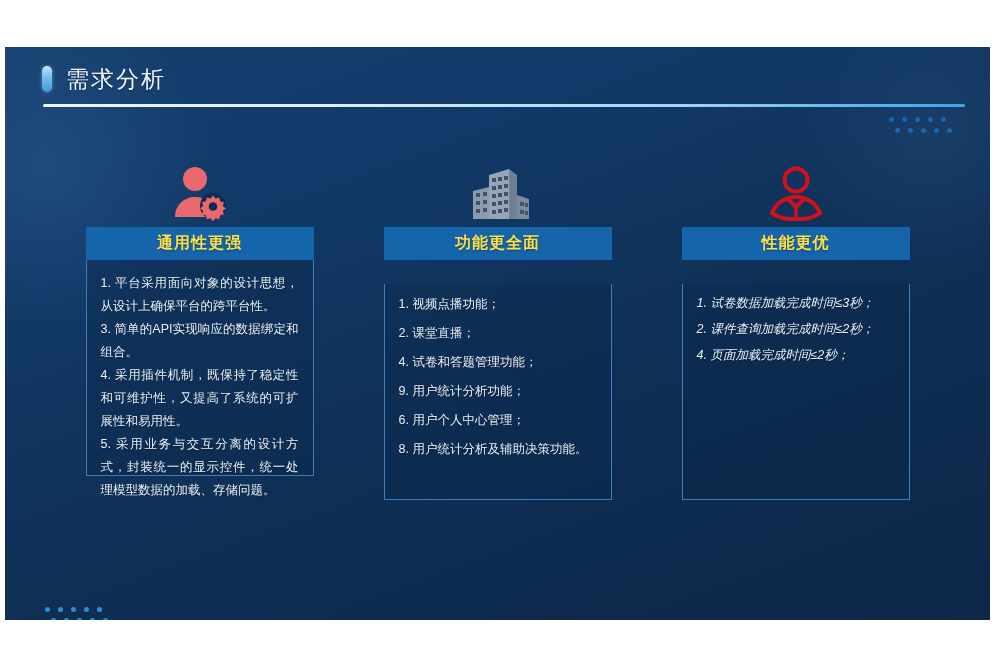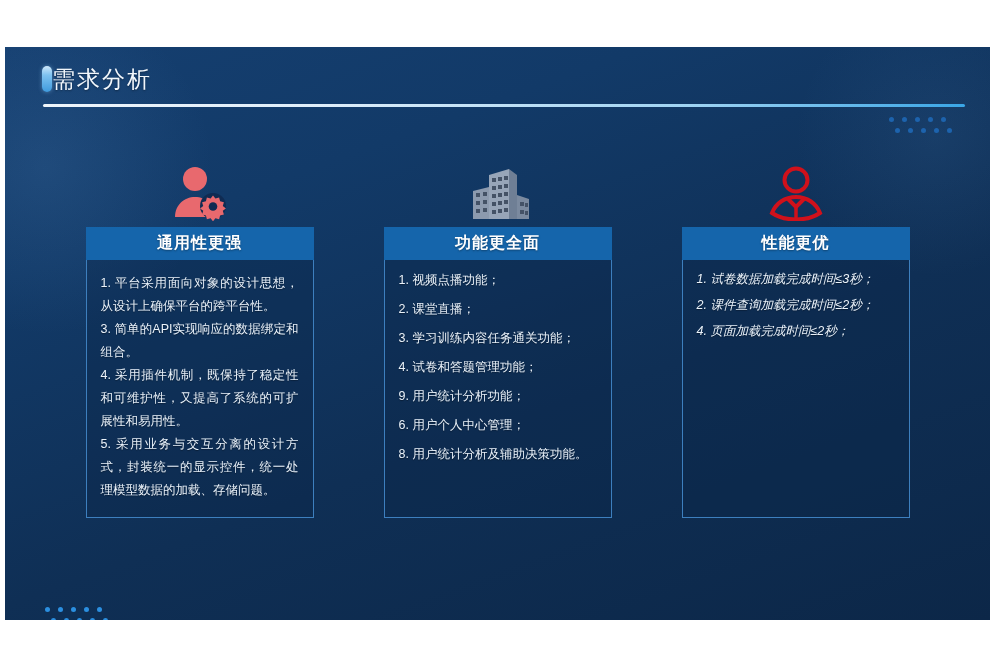--- a/index.html
+++ b/index.html
@@ -34,20 +34,21 @@
     left: 0; top: 0;
     width: 100%;
     height: 62px;
   }
   .title-row {
     position: absolute;
     left: 37px;
     top: 19px;
     display: flex;
     align-items: center;
+    gap: 14px;
   }
   .title-bullet {
     width: 10px;
     height: 26px;
     border-radius: 5px;
     background: linear-gradient(180deg, #cfe8fb 0%, #7ec2f0 35%, #3f9add 100%);
     box-shadow: 0 0 4px rgba(140,200,245,0.5);
   }
   .title-text {
     color: #f2f7fc;
@@ -108,39 +109,39 @@
     display: flex;
     align-items: flex-end;
     justify-content: center;
     margin-bottom: 6px;
   }
   .card-head {
     width: 100%;
     box-sizing: border-box;
     height: 33px;
     background: #1565ab;
-    color: #ffffff;
+    color: #fde047;
     font-size: 16px;
     font-weight: bold;
     letter-spacing: 1px;
     display: flex;
     align-items: center;
     justify-content: center;
     text-shadow: 0 1px 2px rgba(0,0,0,0.35);
   }
   .card-body {
     width: 100%;
     box-sizing: border-box;
-    height: 258px;
+    height: 216px;
     border: 1px solid #3d7fbe;
     border-top: none;
     padding: 12px 14px 10px 14px;
     background: rgba(9,36,70,0.30);
   }
-  .card-body.pad-top { padding-top: 6px; }
+  .card-body.pad-top { padding-top: 6px; margin-top: 24px; }
   .card-list {
     margin: 0;
     padding: 0;
     list-style: none;
   }
   .card-list li {
     color: #eaf2fa;
     font-size: 12.5px;
     line-height: 23px;
     text-align: justify;
@@ -250,21 +251,20 @@
             <rect x="53" y="45" width="4" height="4"></rect>
               <rect x="58" y="46" width="3" height="4"></rect>
           </g>
         </svg>
       </div>
       <div class="card-head">功能更全面</div>
       <div class="card-body pad-top">
         <ul class="card-list loose">
           <li>1. 视频点播功能；</li>
           <li>2. 课堂直播；</li>
-          <li>3. 学习训练内容任务通关功能；</li>
           <li>4. 试卷和答题管理功能；</li>
           <li>9. 用户统计分析功能；</li>
           <li>6. 用户个人中心管理；</li>
           <li>8. 用户统计分析及辅助决策功能。</li>
         </ul>
       </div>
     </div>
 
     <div class="card">
       <div class="card-icon">

